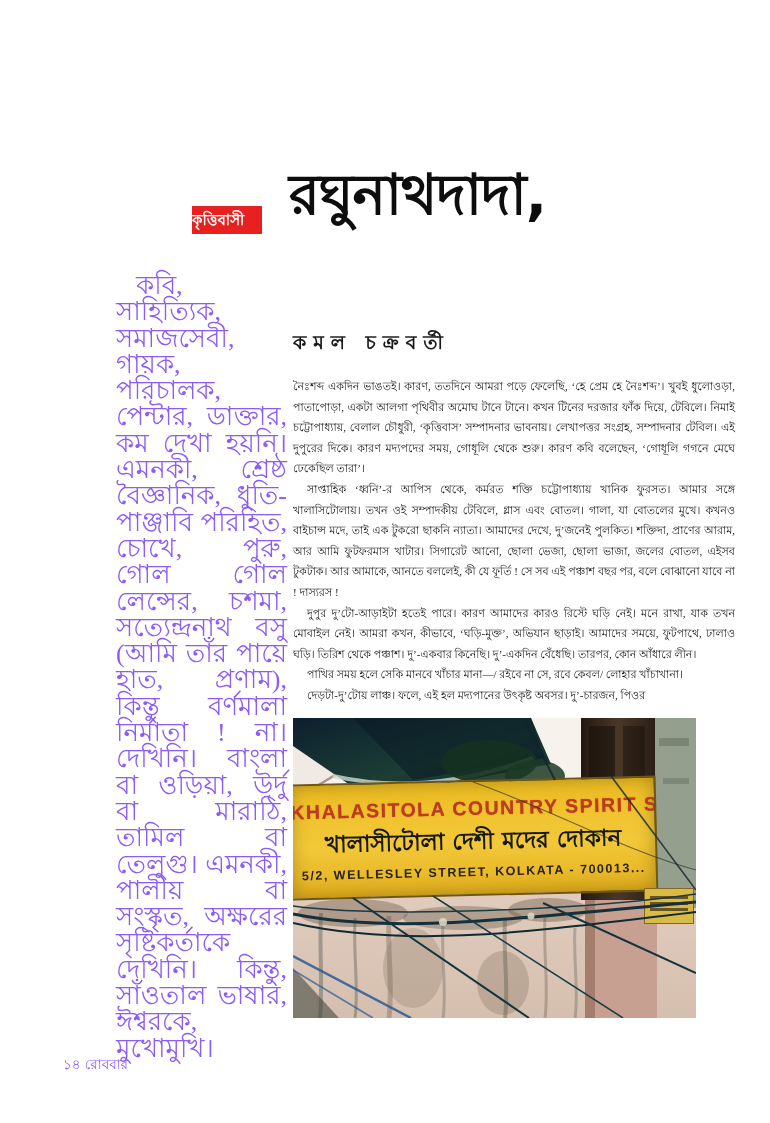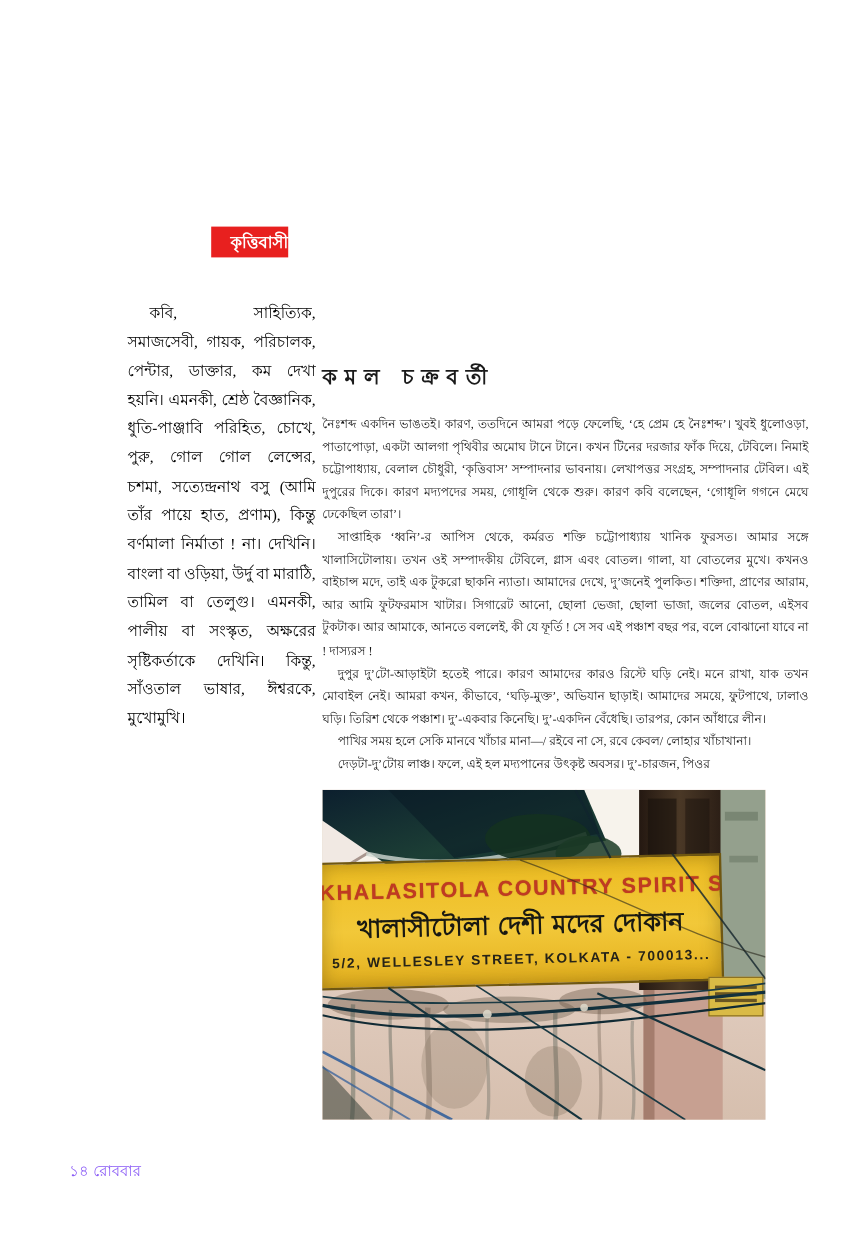--- a/index.html
+++ b/index.html
@@ -11,37 +11,37 @@
     font-family:"Liberation Serif", serif;
     color:#111;
   }
   .section-tag{
     position:absolute;left:192px;top:206px;
     width:70px;height:28px;
     background:#e8201f;
     color:#ffffff;
     font-family:"Liberation Sans", sans-serif;
     font-size:15px;font-weight:bold;
-    display:flex;align-items:center;justify-content:flex-end;
+    display:flex;align-items:center;justify-content:flex-start;
   }
   .headline{
     position:absolute;left:289px;top:158px;width:460px;
     font-family:"DejaVu Sans", sans-serif;
     font-size:56px;line-height:74px;font-weight:700;
     letter-spacing:-1px;color:#0d0d0d;
   }
   .byline{
     position:absolute;left:293px;top:328px;width:440px;
     font-family:"DejaVu Sans", sans-serif;
     font-size:19px;font-weight:700;letter-spacing:7px;color:#1a1a1a;
   }
   .standfirst{
     position:absolute;left:116px;top:273px;width:171px;
-    font-size:14px;line-height:26.3px;
-    text-align:justify;color:#000000;
+    font-size:26px;line-height:26.3px;
+    text-align:justify;color:#8b5cf6;
     text-indent:20px;
   }
   .body-col{
     position:absolute;left:293px;top:376px;width:442px;
     font-size:11px;line-height:20.6px;
     text-align:justify;color:#181818;
   }
   .body-col p{margin:0;text-indent:14px;}
   .body-col p.first{text-indent:0;}
   
@@ -98,20 +98,21 @@
 </head>
 <body>
 
 <div class="page">
 
   <div class="section-tag">
     <span>কৃত্তিবাসী</span>
   </div>
 
   <div class="headline">
+    <div>রঘুনাথদাদা,</div>
   </div>
 
   <div class="byline">কমল চক্রবর্তী</div>
 
   <div class="standfirst">কবি, সাহিত্যিক, সমাজসেবী, গায়ক, পরিচালক, পেন্টার, ডাক্তার, কম দেখা হয়নি। এমনকী, শ্রেষ্ঠ বৈজ্ঞানিক, ধুতি-পাঞ্জাবি পরিহিত, চোখে, পুরু, গোল গোল লেন্সের, চশমা, সত্যেন্দ্রনাথ বসু (আমি তাঁর পায়ে হাত, প্রণাম), কিন্তু বর্ণমালা নির্মাতা ! না। দেখিনি। বাংলা বা ওড়িয়া, উর্দু বা মারাঠি, তামিল বা তেলুগু। এমনকী, পালীয় বা সংস্কৃত, অক্ষরের সৃষ্টিকর্তাকে দেখিনি। কিন্তু, সাঁওতাল ভাষার, ঈশ্বরকে, মুখোমুখি।</div>
 
   <div class="body-col">
     <p class="first">নৈঃশব্দ একদিন ভাঙতই। কারণ, ততদিনে আমরা পড়ে ফেলেছি, ‘হে প্রেম হে নৈঃশব্দ’। খুবই ধুলোওড়া, পাতাপোড়া, একটা আলগা পৃথিবীর অমোঘ টানে টানে। কখন টিনের দরজার ফাঁক দিয়ে, টেবিলে। নিমাই চট্টোপাধ্যায়, বেলাল চৌধুরী, ‘কৃত্তিবাস’ সম্পাদনার ভাবনায়। লেখাপত্তর সংগ্রহ, সম্পাদনার টেবিল। এই দুপুরের দিকে। কারণ মদ্যপদের সময়, গোধূলি থেকে শুরু। কারণ কবি বলেছেন, ‘গোধূলি গগনে মেঘে ঢেকেছিল তারা’।</p>
     <p>সাপ্তাহিক ‘ধ্বনি’-র আপিস থেকে, কর্মরত শক্তি চট্টোপাধ্যায় খানিক ফুরসত। আমার সঙ্গে খালাসিটোলায়। তখন ওই সম্পাদকীয় টেবিলে, গ্লাস এবং বোতল। গালা, যা বোতলের মুখে। কখনও বাইচান্স মদে, তাই এক টুকরো ছাকনি ন্যাতা। আমাদের দেখে, দু’জনেই পুলকিত। শক্তিদা, প্রাণের আরাম, আর আমি ফুটফরমাস খাটার। সিগারেট আনো, ছোলা ভেজা, ছোলা ভাজা, জলের বোতল, এইসব টুকটাক। আর আমাকে, আনতে বললেই, কী যে ফূর্তি ! সে সব এই পঞ্চাশ বছর পর, বলে বোঝানো যাবে না ! দাস্যরস !</p>
     <p>দুপুর দু’টো-আড়াইটা হতেই পারে। কারণ আমাদের কারও  রিস্টে ঘড়ি নেই। মনে রাখা, যাক তখন মোবাইল নেই। আমরা কখন, কীভাবে, ‘ঘড়ি-মুক্ত’, অভিযান ছাড়াই। আমাদের সময়ে, ফুটপাথে, ঢালাও ঘড়ি। তিরিশ থেকে পঞ্চাশ। দু’-একবার কিনেছি। দু’-একদিন বেঁধেছি। তারপর, কোন আঁধারে লীন।</p>

